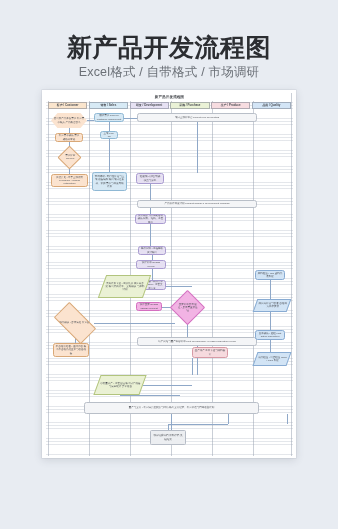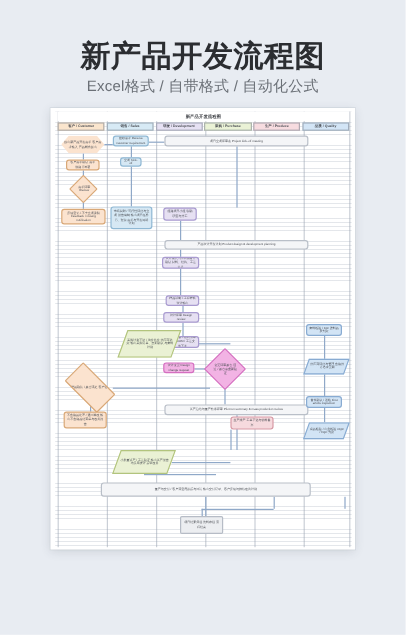--- a/index.html
+++ b/index.html
@@ -98,21 +98,21 @@
   .h-green {background:#eaf2d6;}
   .h-pink  {background:#f7dce0;}
   .h-blue2 {background:#d3e5f6;}
 </style>
 </head>
 <body>
 
 <div id="poster">
 
   <div class="hd" id="title">新产品开发流程图</div>
-  <div class="hd" id="subtitle">Excel格式 / 自带格式 / 自动化公式</div>
+  <div class="hd" id="subtitle">Excel格式 / 自带格式 / 市场调研</div>
 
   <div id="card">
     <div id="sheet">
 
       <div id="grid"></div>
 
       <div class="vline" style="left:6px"></div>
       <div class="vline" style="left:47px"></div>
       <div class="vline" style="left:88px"></div>
       <div class="vline" style="left:129px"></div>

